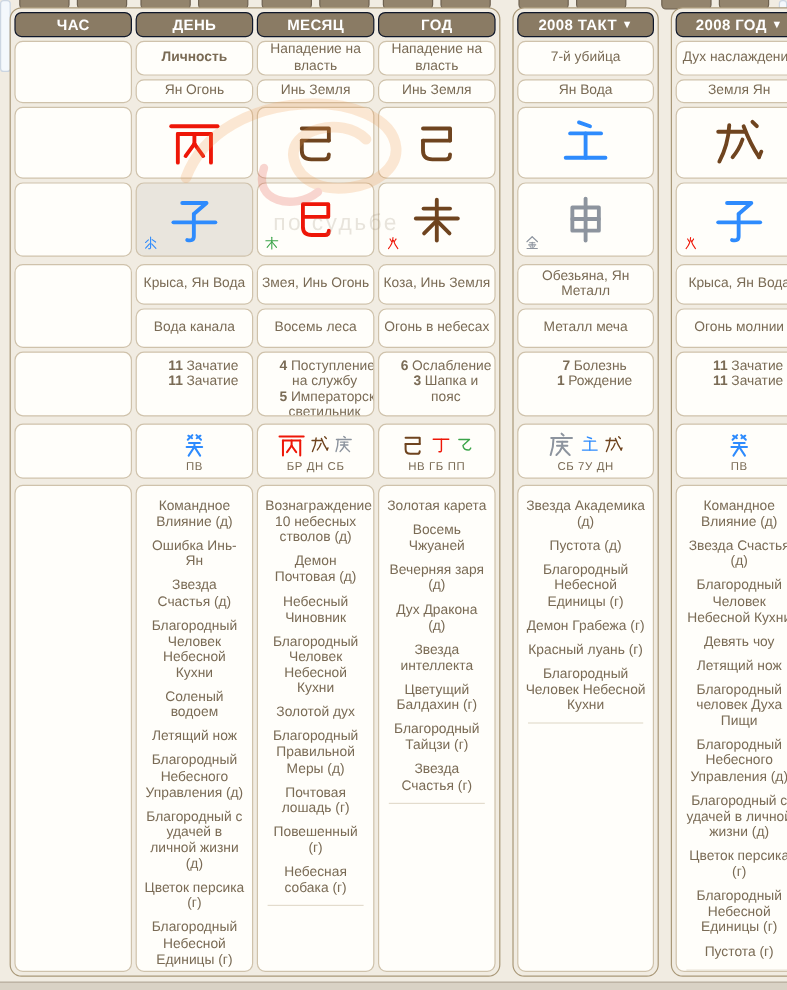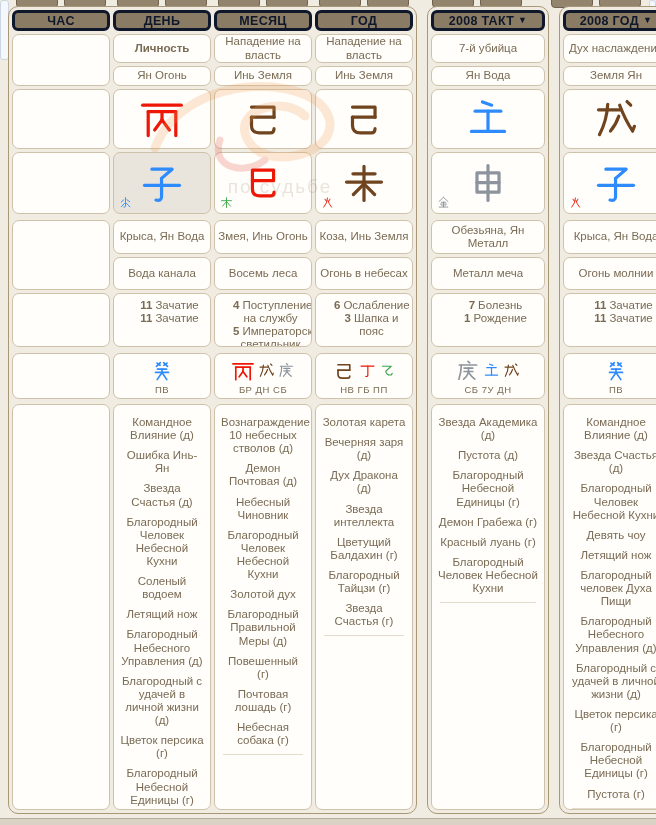--- a/index.html
+++ b/index.html
@@ -15,22 +15,22 @@
   .mini-btn{position:absolute;top:-5px;height:11px;width:40px;background:#93846d;border:1px solid #6e6150;border-radius:4px;}
 
   .board{position:absolute;left:8px;top:6px;display:flex;}
   .group{height:808px;border:1px solid #a99878;border-radius:10px;padding:3px;background:#f1ece2;box-sizing:border-box;display:flex;gap:3px;}
   .group1{width:409px;margin-right:10px;}
   .group2{width:122px;margin-right:10px;}
   .group3{width:114px;}
   .column{flex:1 1 0;display:flex;flex-direction:column;gap:3px;min-width:0;}
 
   .header{
-    height:21px;flex:0 0 21px;background:#8a7b64;border:3px solid #0f172a;border-radius:6px;
-    color:#0f172a;font-weight:bold;font-size:12.5px;letter-spacing:.3px;
+    height:21px;flex:0 0 21px;background:#8a7b64;border:1px solid #0f172a;border-radius:6px;
+    color:#ffffff;font-weight:bold;font-size:12.5px;letter-spacing:.3px;
     display:flex;align-items:center;justify-content:center;gap:4px;cursor:pointer;box-sizing:border-box;
   }
   .header .arrow{font-size:9px;line-height:1;}
 
   .cell{
     background:#fffefa;border:1px solid #cfc2ab;border-radius:7px;box-sizing:border-box;
     display:flex;flex-direction:column;align-items:center;justify-content:center;
     text-align:center;font-size:11.5px;line-height:1.14;padding:2px 3px;overflow:hidden;
   }
   .bold{font-weight:bold;}
@@ -277,22 +277,22 @@
           <div class="hs-label">БР ДН СБ</div>
         </div>
       <div class="cell stars-cell">
         <div class="star-list has-items">
             <div class="star">Вознаграждение 10 небесных стволов (д)</div>
             <div class="star">Демон Почтовая (д)</div>
             <div class="star">Небесный Чиновник</div>
             <div class="star">Благородный Человек Небесной Кухни</div>
             <div class="star">Золотой дух</div>
             <div class="star">Благородный Правильной Меры (д)</div>
+            <div class="star">Почтовая лошадь (г)</div>
             <div class="star">Повешенный (г)</div>
-            <div class="star">Почтовая лошадь (г)</div>
             <div class="star">Небесная собака (г)</div>
           </div>
       </div>
     </div>
 
     <div class="column">
       <div class="header">
         <span>ГОД</span>
       </div>
       <div class="cell role-cell">
@@ -358,20 +358,21 @@
               <svg viewBox="0 0 100 100" aria-hidden="true">
                 <path d="M20 25H72L40 54Q42 79 72 76L78 67" fill="none" stroke="currentColor" stroke-width="7" stroke-linecap="round" stroke-linejoin="round"></path>
               </svg>
             </span>
           </div>
           <div class="hs-label">НВ ГБ ПП</div>
         </div>
       <div class="cell stars-cell">
         <div class="star-list has-items">
             <div class="star">Золотая карета</div>
+            <div class="star">Восемь Чжуаней</div>
             <div class="star">Вечерняя заря (д)</div>
             <div class="star">Дух Дракона (д)</div>
             <div class="star">Звезда интеллекта</div>
             <div class="star">Цветущий Балдахин (г)</div>
             <div class="star">Благородный Тайцзи (г)</div>
             <div class="star">Звезда Счастья (г)</div>
           </div>
       </div>
     </div>
   </div>

